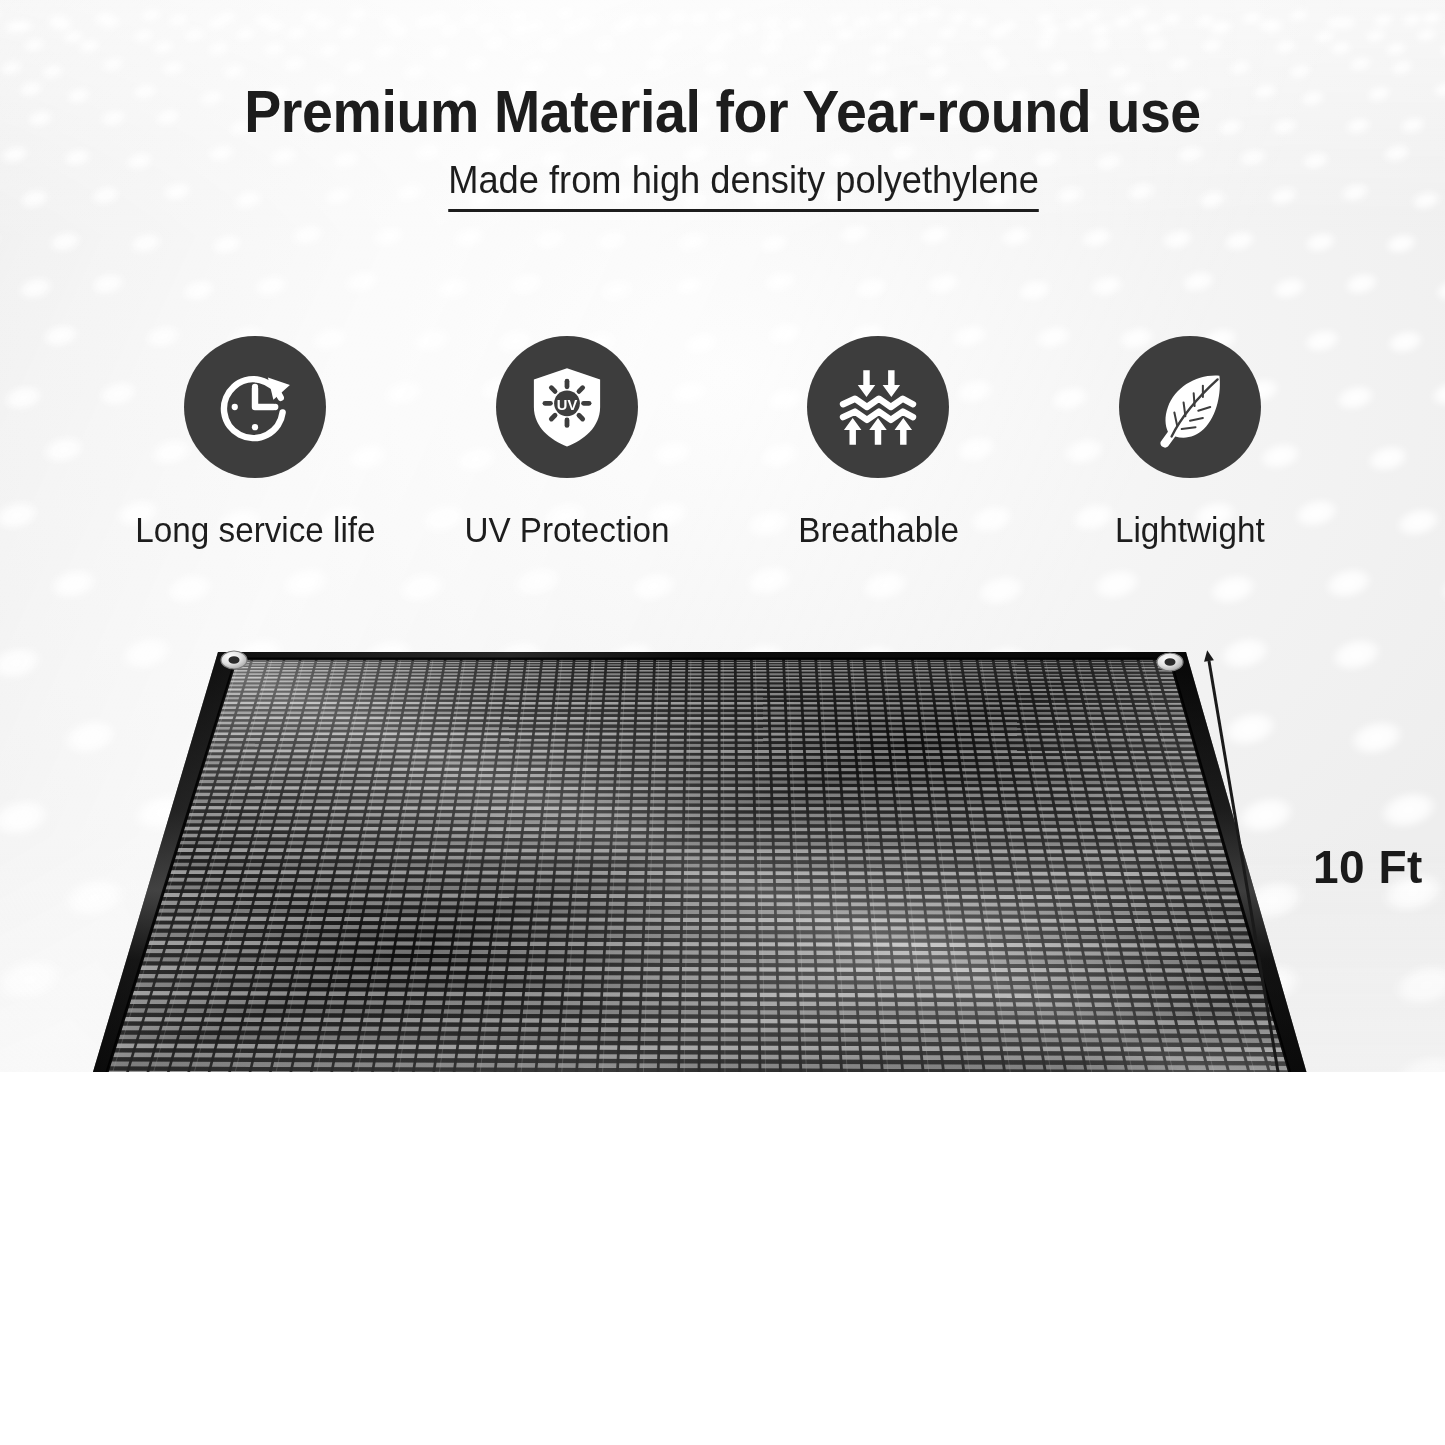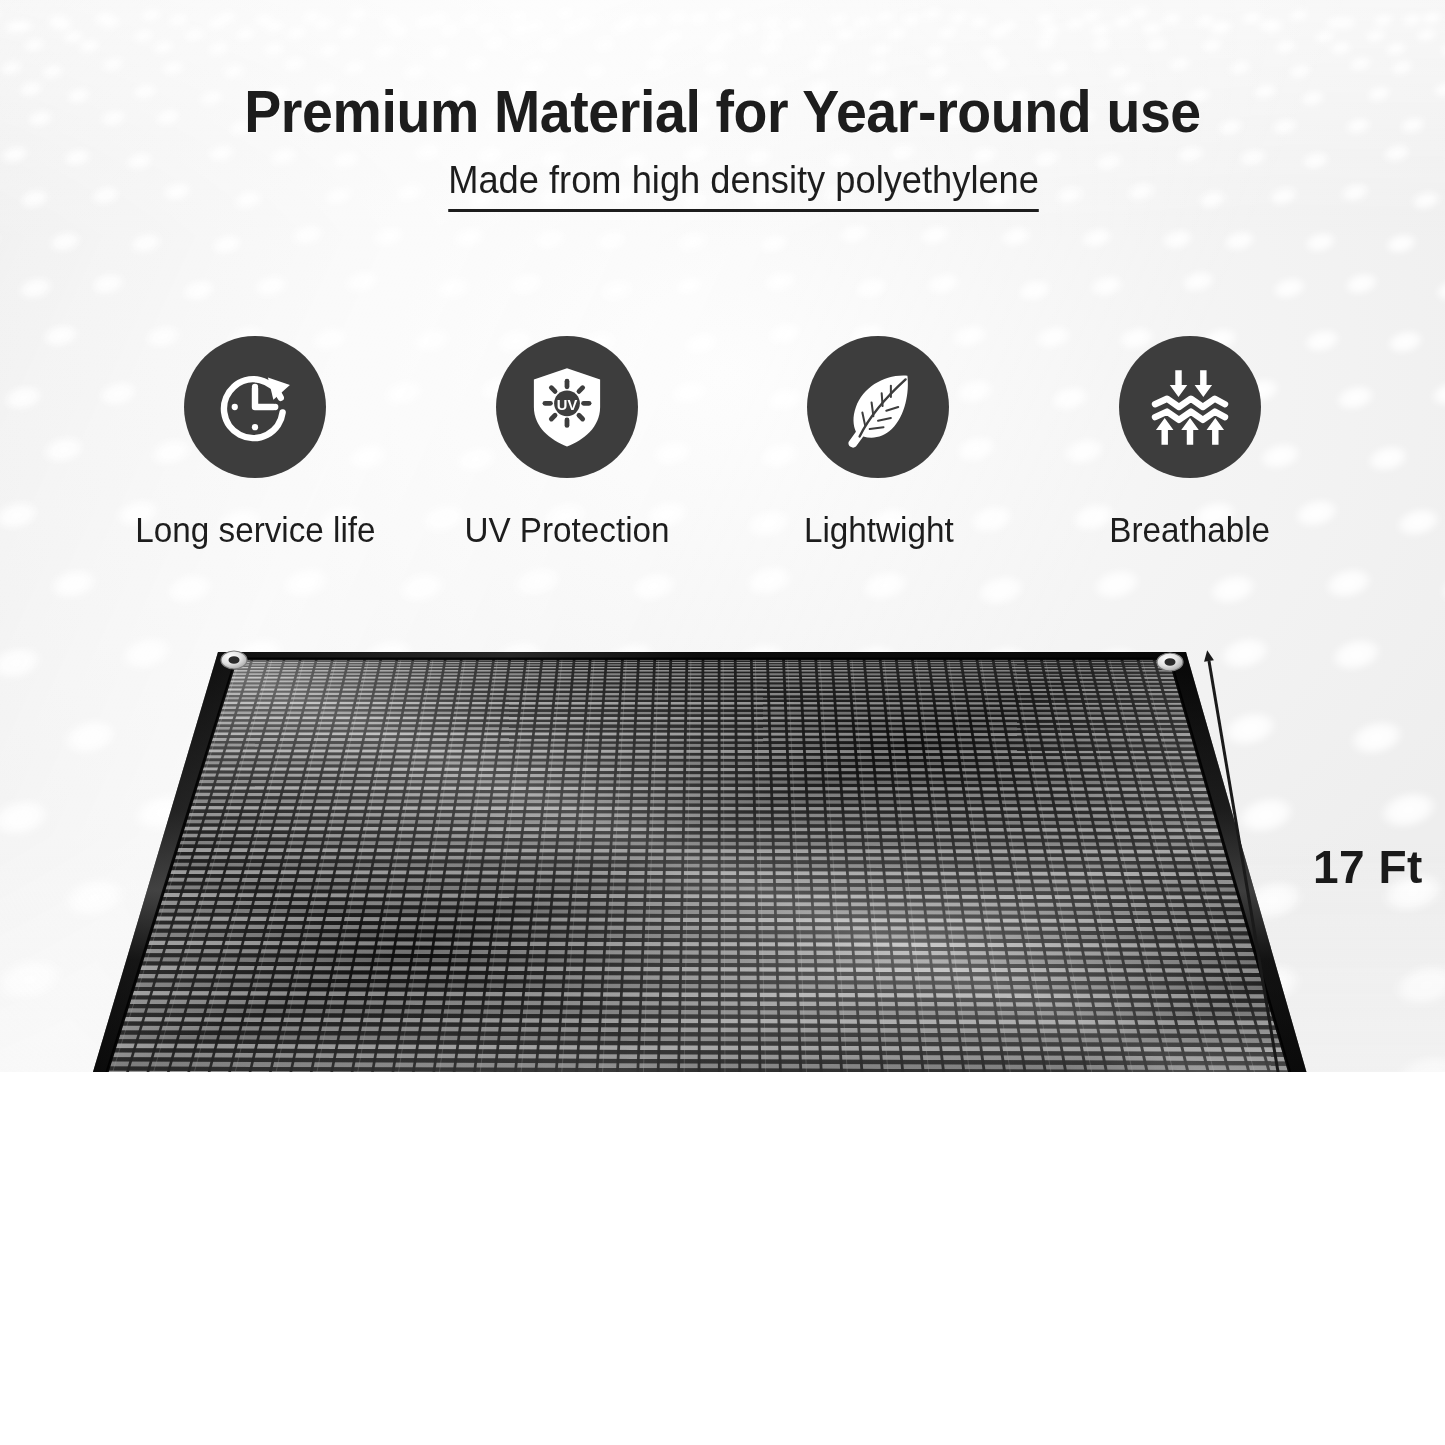--- a/index.html
+++ b/index.html
@@ -713,56 +713,56 @@
           </g>
           <text x="50" y="53" fill="#ffffff" font-family="&quot;Liberation Sans&quot;, sans-serif" font-size="16" font-weight="bold" text-anchor="middle">UV</text>
         </svg>
       </div>
       <div class="feature-label">UV Protection</div>
     </div>
 
     <div class="feature">
       <div class="feature-badge">
         <svg width="92" height="92" viewBox="0 0 100 100">
-          <path d="M82 16 C58 14 34 28 26 50 C22 61 23 70 26 77 L18 88 a5 5 0 0 0 8 5 L34 82
-                   C44 85 56 83 65 74 C80 59 84 34 82 16 Z" fill="#ffffff"></path>
-          <path d="M30 82 C40 62 58 40 80 20" fill="none" stroke="#3d3d3d" stroke-width="2.6" stroke-linecap="round"></path>
-          <g stroke="#3d3d3d" stroke-width="2.2" stroke-linecap="round" fill="none">
-            <path d="M36 70 L33 56"></path>
-            <path d="M45 60 L43 45"></path>
-            <path d="M55 49 L54 35"></path>
-            <path d="M64 39 L64 27"></path>
-            <path d="M41 74 L56 72"></path>
-            <path d="M50 65 L64 62"></path>
-            <path d="M59 54 L72 50"></path>
-          </g>
-        </svg>
-      </div>
-      <div class="feature-label">Lightwight</div>
-    </div>
-
-    <div class="feature">
-      <div class="feature-badge">
-        <svg width="92" height="92" viewBox="0 0 100 100">
           <g fill="#ffffff">
             <path d="M34 10 h7 v16 h6 l-9.5 13 L28 26 h6 z"></path>
             <path d="M61 10 h7 v16 h6 l-9.5 13 L55 26 h6 z"></path>
           </g>
           <g fill="none" stroke="#ffffff" stroke-width="7" stroke-linecap="round" stroke-linejoin="round">
             <path d="M12 47 L25 41 L38 50 L51 41 L64 50 L77 41 L88 47"></path>
             <path d="M12 61 L25 55 L38 64 L51 55 L64 64 L77 55 L88 61"></path>
           </g>
           <g fill="#ffffff">
             <path d="M19 91 h7 V75 h6 l-9.5 -13 L13 75 h6 z"></path>
             <path d="M46.5 91 h7 V75 h6 l-9.5 -13 L40.5 75 h6 z"></path>
             <path d="M74 91 h7 V75 h6 l-9.5 -13 L68 75 h6 z"></path>
           </g>
         </svg>
       </div>
       <div class="feature-label">Breathable</div>
+    </div>
+
+    <div class="feature">
+      <div class="feature-badge">
+        <svg width="92" height="92" viewBox="0 0 100 100">
+          <path d="M82 16 C58 14 34 28 26 50 C22 61 23 70 26 77 L18 88 a5 5 0 0 0 8 5 L34 82
+                   C44 85 56 83 65 74 C80 59 84 34 82 16 Z" fill="#ffffff"></path>
+          <path d="M30 82 C40 62 58 40 80 20" fill="none" stroke="#3d3d3d" stroke-width="2.6" stroke-linecap="round"></path>
+          <g stroke="#3d3d3d" stroke-width="2.2" stroke-linecap="round" fill="none">
+            <path d="M36 70 L33 56"></path>
+            <path d="M45 60 L43 45"></path>
+            <path d="M55 49 L54 35"></path>
+            <path d="M64 39 L64 27"></path>
+            <path d="M41 74 L56 72"></path>
+            <path d="M50 65 L64 62"></path>
+            <path d="M59 54 L72 50"></path>
+          </g>
+        </svg>
+      </div>
+      <div class="feature-label">Lightwight</div>
     </div>
   </div>
 
   <svg id="stage" viewBox="0 0 1445 1445">
     <defs>
 
       <pattern id="meshWeave" width="16" height="11" patternUnits="userSpaceOnUse">
         <rect width="16" height="11" fill="#3f3f3f"></rect>
         <rect x="0" y="0" width="16" height="5" fill="#9a9a9a"></rect>
         <rect x="0" y="1.4" width="16" height="1.1" fill="#dcdcdc"></rect>
@@ -1092,16 +1092,16 @@
       <g>
         <ellipse cx="80" cy="1160" rx="14" ry="10" fill="url(#grommetGrad)" stroke="#7d7d7d" stroke-width="1.2"></ellipse>
         <ellipse cx="80" cy="1160" rx="6" ry="4.2" fill="#2b2b2b"></ellipse>
       </g>
     </g>
 
     <line x1="1209" y1="661" x2="1294" y2="1167" stroke="#1a1a1a" stroke-width="3" marker-start="url(#arrowStart)" marker-end="url(#arrowEnd)"></line>
     <line x1="72" y1="1206" x2="1334" y2="1206" stroke="#1a1a1a" stroke-width="3" marker-start="url(#arrowStart)" marker-end="url(#arrowEnd)"></line>
   </svg>
 
-  <div class="dim-label" id="dim-height-label">17 Ft</div>
+  <div class="dim-label" id="dim-height-label">10 Ft</div>
   <div class="dim-label" id="dim-width-label">20 Ft</div>
 
 </div>
 
 </body></html>

